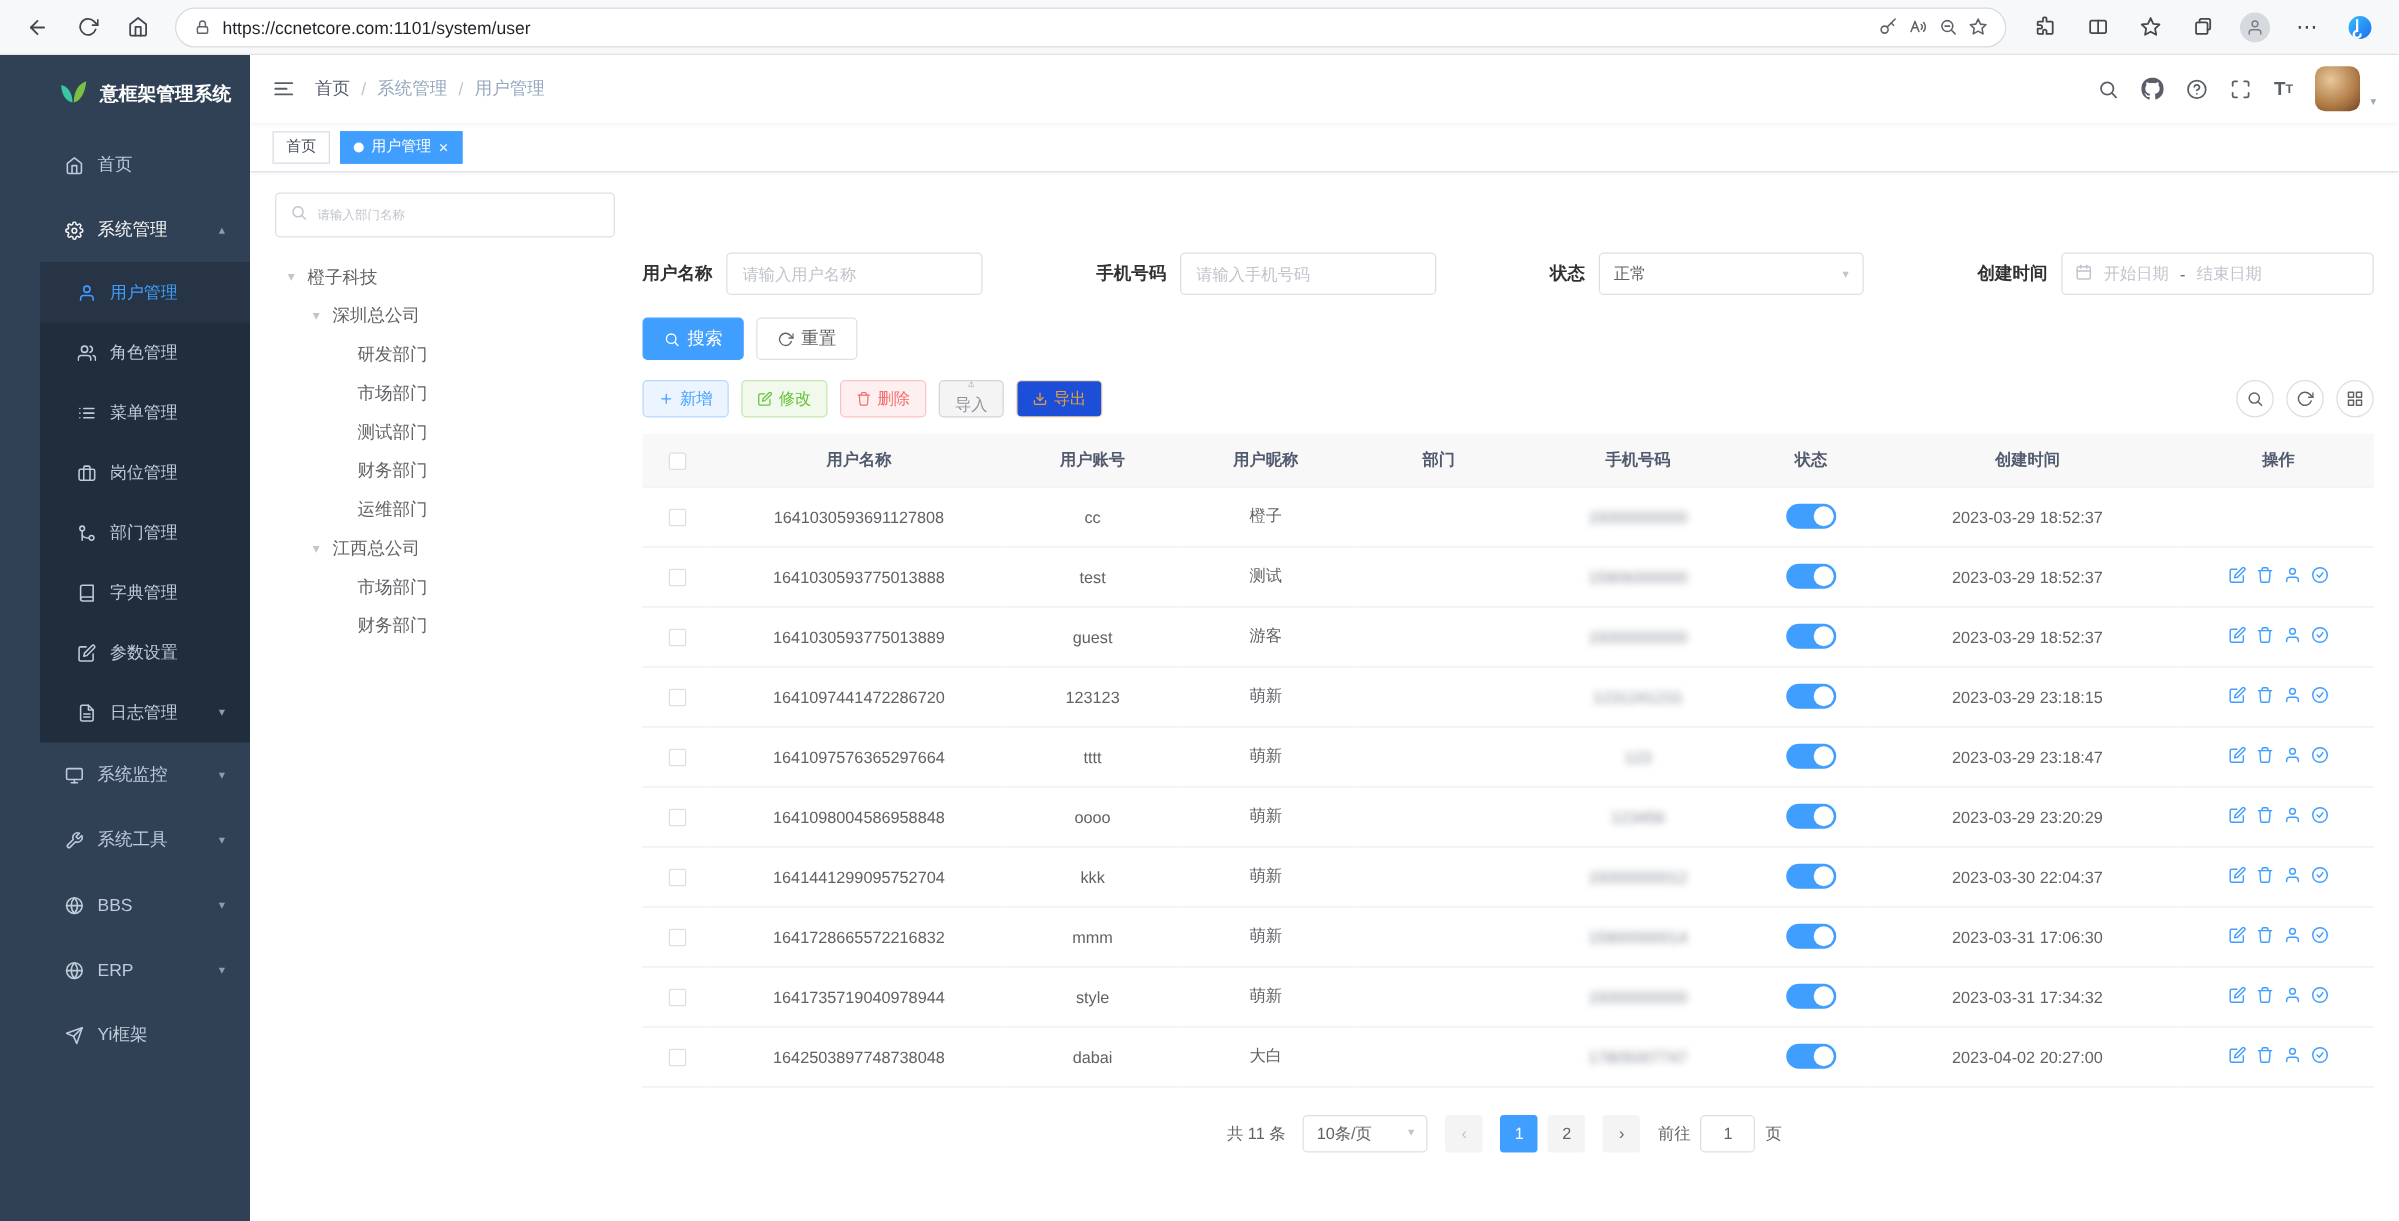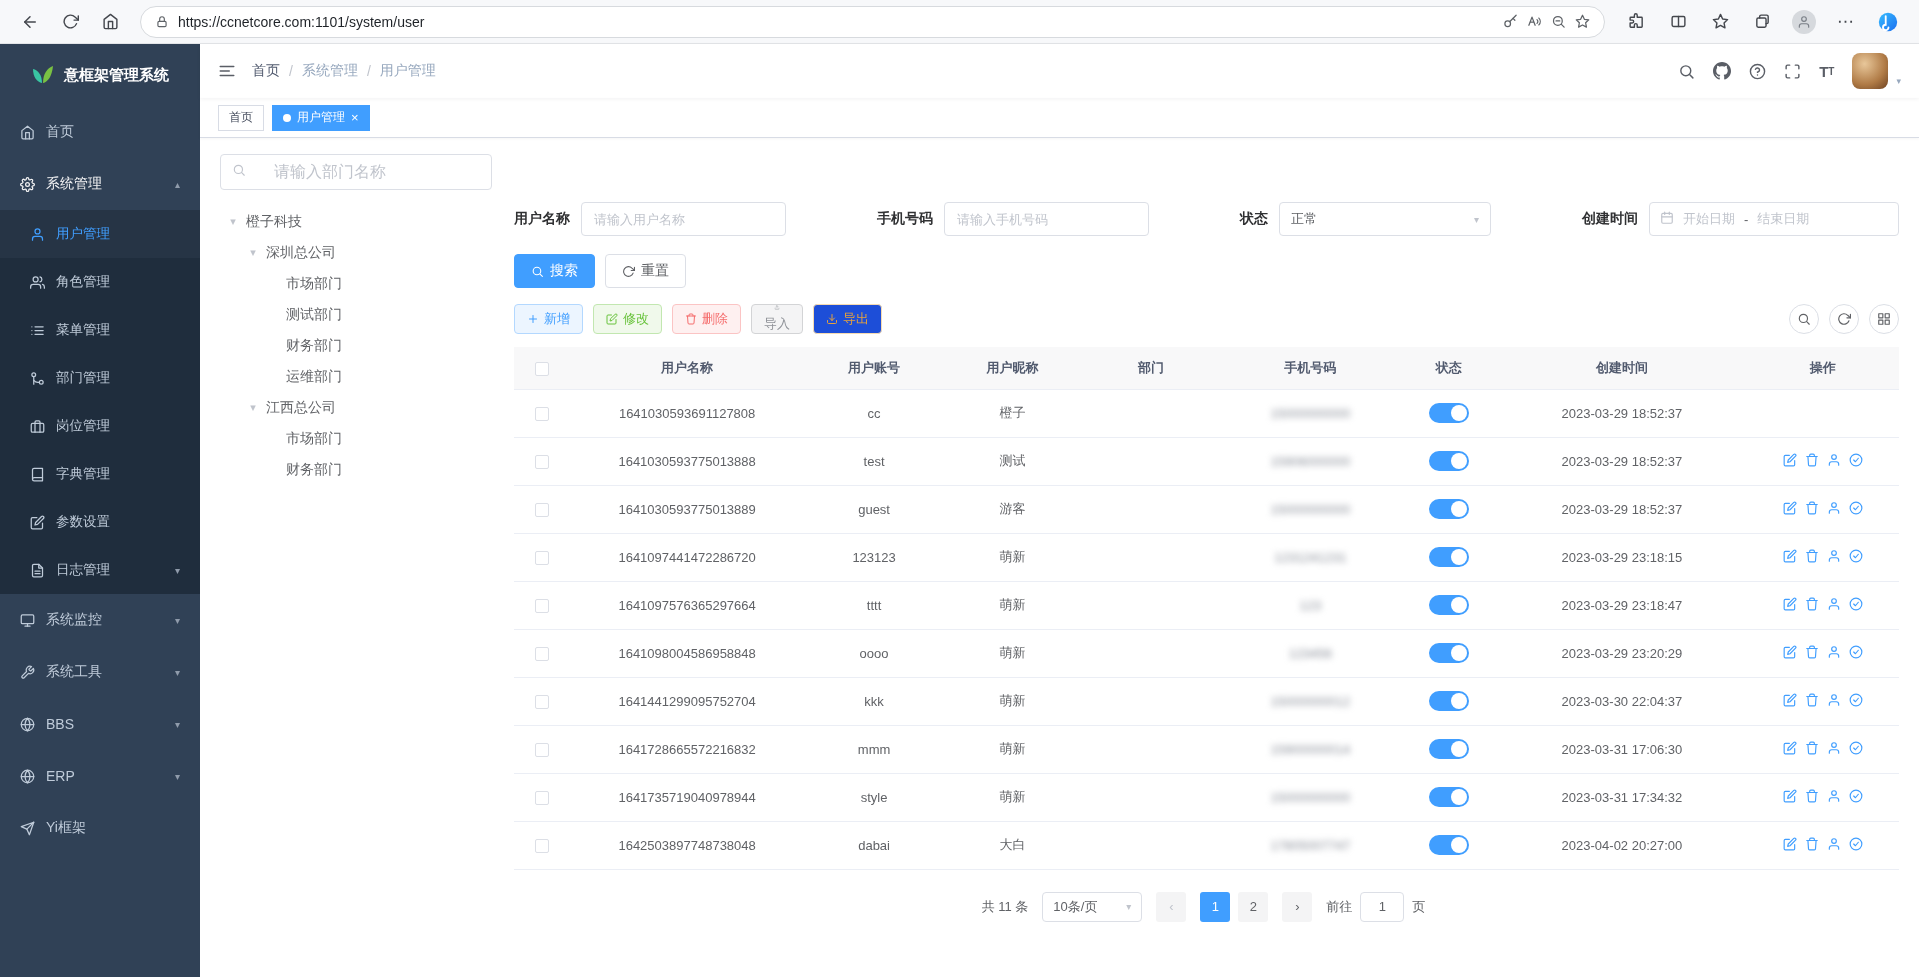--- a/index.html
+++ b/index.html
@@ -12,21 +12,21 @@
   .nav-btn { width:32px; height:32px; border:none; background:transparent; color:#44474d; display:flex; align-items:center; justify-content:center; border-radius:6px; cursor:pointer; }
   .pill { flex:1; height:32px; background:#fff; border:1px solid #d7dade; border-radius:16px; display:flex; align-items:center; padding:0 14px; gap:9px; margin:0 6px; }
   .pill .url { flex:1; font-size:14px; color:#1f2328; }
   .pill-icon { color:#5f6368; display:flex; align-items:center; cursor:pointer; }
   .tb-icon { width:34px; height:32px; border:none; background:transparent; color:#44474d; display:flex; align-items:center; justify-content:center; border-radius:6px; cursor:pointer; }
   .b-avatar { width:24px; height:24px; border-radius:50%; background:#d6d9dd; color:#7a7f87; display:flex; align-items:center; justify-content:center; }
   .dots { font-size:17px; letter-spacing:1px; }
 
   
   .app { display:flex; height:933px; }
-  .sidebar { width:200px; background:#304156; color:#bfcbd9; flex-shrink:0; overflow:hidden; }
+  .sidebar { width:200px; background:#304156; color:#bfcbd9; flex-shrink:0; overflow:hidden;padding-left:32px; }
   .logo { height:62px; display:flex; align-items:center; justify-content:center; gap:9px; color:#fff; font-size:15px; font-weight:bold; }
   .menu-item { height:52px; display:flex; align-items:center; padding:0 20px; gap:11px; font-size:14px; cursor:pointer; }
   .menu-item .chev { margin-left:auto; font-size:10px; color:#8f9bab; }
   .menu-item.opened { color:#f4f4f5; }
   .submenu { background:#1f2d3d; }
   .submenu .menu-item { height:48px; padding-left:30px; font-size:13.5px; }
   .submenu .menu-item.active { color:#409eff; background:#263445; }
   .mi-icon { display:flex; align-items:center; }
   .mi-icon svg { width:15px; height:15px; }
 
@@ -51,21 +51,21 @@
   .tag { height:26px; display:flex; align-items:center; gap:6px; padding:0 10px; font-size:12px; background:#fff; border:1px solid #d8dce5; color:#495060; cursor:pointer; }
   .tag.active { background:#409eff; border-color:#409eff; color:#fff; }
   .tag .dot { width:8px; height:8px; border-radius:50%; background:#fff; display:inline-block; }
   .tag .close { font-size:13px; }
 
   
   .content { flex:1; display:flex; gap:22px; padding:16px 20px; min-height:0; }
 
   .dept-panel { width:272px; flex-shrink:0; }
   .dept-search { height:36px; width:100%; border:1px solid #dcdfe6; border-radius:4px; display:flex; align-items:center; gap:8px; padding:0 11px; color:#c0c4cc; margin-bottom:16px; }
-  .dept-search input { border:none; outline:none; flex:1; font-size:16px; color:#606266; font-family:inherit;margin-left:20px; }
+  .dept-search input { border:none; outline:none; flex:1; font-size:10px; color:#606266; font-family:inherit; }
   .dept-search input::placeholder { color:#c0c4cc; }
   .tree-node { height:31px; display:flex; align-items:center; gap:6px; font-size:14px; color:#606266; cursor:pointer; border-radius:3px; }
   .tree-caret { width:14px; color:#c0c4cc; font-size:11px; text-align:center; }
 
   .right-panel { flex:1; display:flex; flex-direction:column; min-width:0; }
   .filter-row { display:flex; align-items:center; justify-content:space-between; margin-bottom:18px; gap:12px;margin-top:48px; }
   .f-item { display:flex; align-items:center; gap:11px; }
   .f-label { font-size:14px; font-weight:700; color:#303133; white-space:nowrap; }
   .input { height:34px; width:205px; border:1px solid #dcdfe6; border-radius:4px; padding:0 12px; font-size:13px; color:#606266; font-family:inherit; outline:none; }
   .input::placeholder { color:#c0c4cc; }
@@ -282,36 +282,36 @@
               <line x1="3" y1="6" x2="3.01" y2="6"></line>
               <line x1="3" y1="12" x2="3.01" y2="12"></line>
               <line x1="3" y1="18" x2="3.01" y2="18"></line>
             </svg>
           </span>
         <span class="mi-label">菜单管理</span>
       </div>
       <div class="menu-item">
         <span class="mi-icon">
             <svg class="si" viewBox="0 0 24 24">
+              <rect x="2" y="7" width="20" height="14" rx="2"></rect>
+              <path d="M16 21V5a2 2 0 0 0-2-2h-4a2 2 0 0 0-2 2v16"></path>
+            </svg>
+          </span>
+        <span class="mi-label">岗位管理</span>
+      </div>
+      <div class="menu-item">
+        <span class="mi-icon">
+            <svg class="si" viewBox="0 0 24 24">
               <circle cx="18" cy="18" r="3"></circle>
               <circle cx="6" cy="6" r="3"></circle>
               <path d="M6 9v12"></path>
               <path d="M6 15a9 9 0 0 0 9 3"></path>
             </svg>
           </span>
         <span class="mi-label">部门管理</span>
-      </div>
-      <div class="menu-item">
-        <span class="mi-icon">
-            <svg class="si" viewBox="0 0 24 24">
-              <rect x="2" y="7" width="20" height="14" rx="2"></rect>
-              <path d="M16 21V5a2 2 0 0 0-2-2h-4a2 2 0 0 0-2 2v16"></path>
-            </svg>
-          </span>
-        <span class="mi-label">岗位管理</span>
       </div>
       <div class="menu-item">
         <span class="mi-icon">
             <svg class="si" viewBox="0 0 24 24">
               <path d="M4 19.5A2.5 2.5 0 0 1 6.5 17H20"></path>
               <path d="M6.5 2H20v20H6.5A2.5 2.5 0 0 1 4 19.5v-15A2.5 2.5 0 0 1 6.5 2z"></path>
             </svg>
           </span>
         <span class="mi-label">字典管理</span>
       </div>
@@ -463,20 +463,24 @@
           <input placeholder="请输入部门名称" style="">
         </div>
         <div id="dept-tree">
             <div class="tree-node" style="padding-left: 6px;">
               <span class="tree-caret">▾</span>
               <span>橙子科技</span>
             </div>
             <div class="tree-node" style="padding-left: 26px;">
               <span class="tree-caret">▾</span>
               <span>深圳总公司</span>
+            </div>
+            <div class="tree-node" style="padding-left: 46px;">
+              <span class="tree-caret"></span>
+              <span>研发部门</span>
             </div>
             <div class="tree-node" style="padding-left: 46px;">
               <span class="tree-caret"></span>
               <span>市场部门</span>
             </div>
             <div class="tree-node" style="padding-left: 46px;">
               <span class="tree-caret"></span>
               <span>测试部门</span>
             </div>
             <div class="tree-node" style="padding-left: 46px;">

